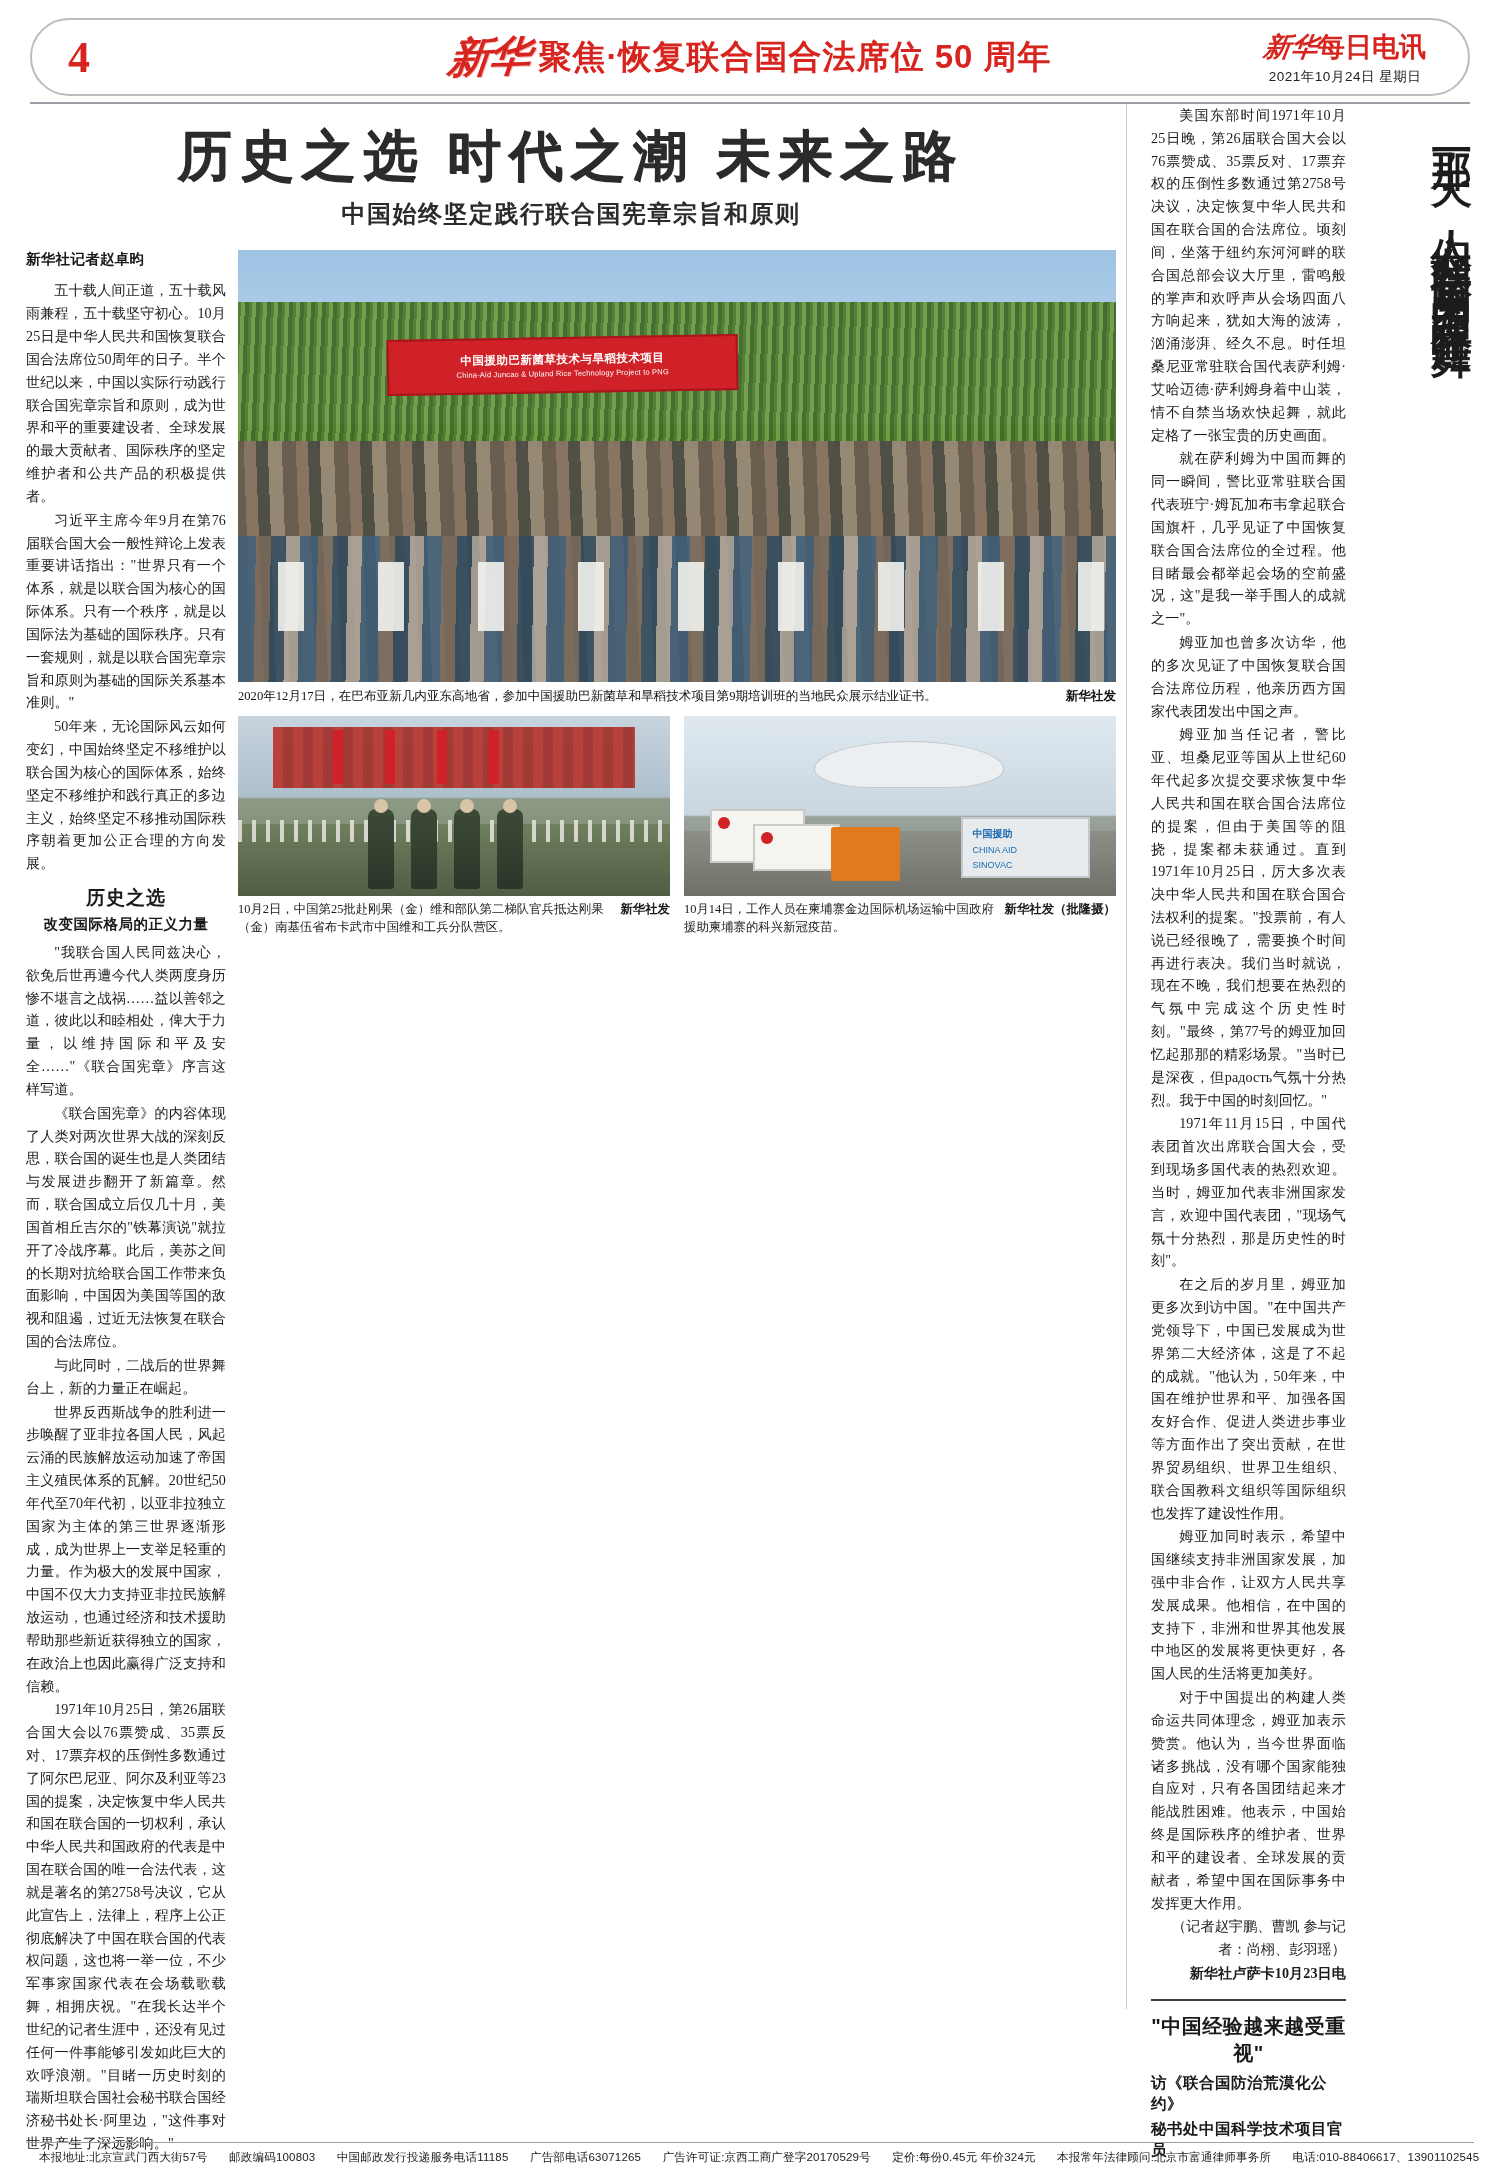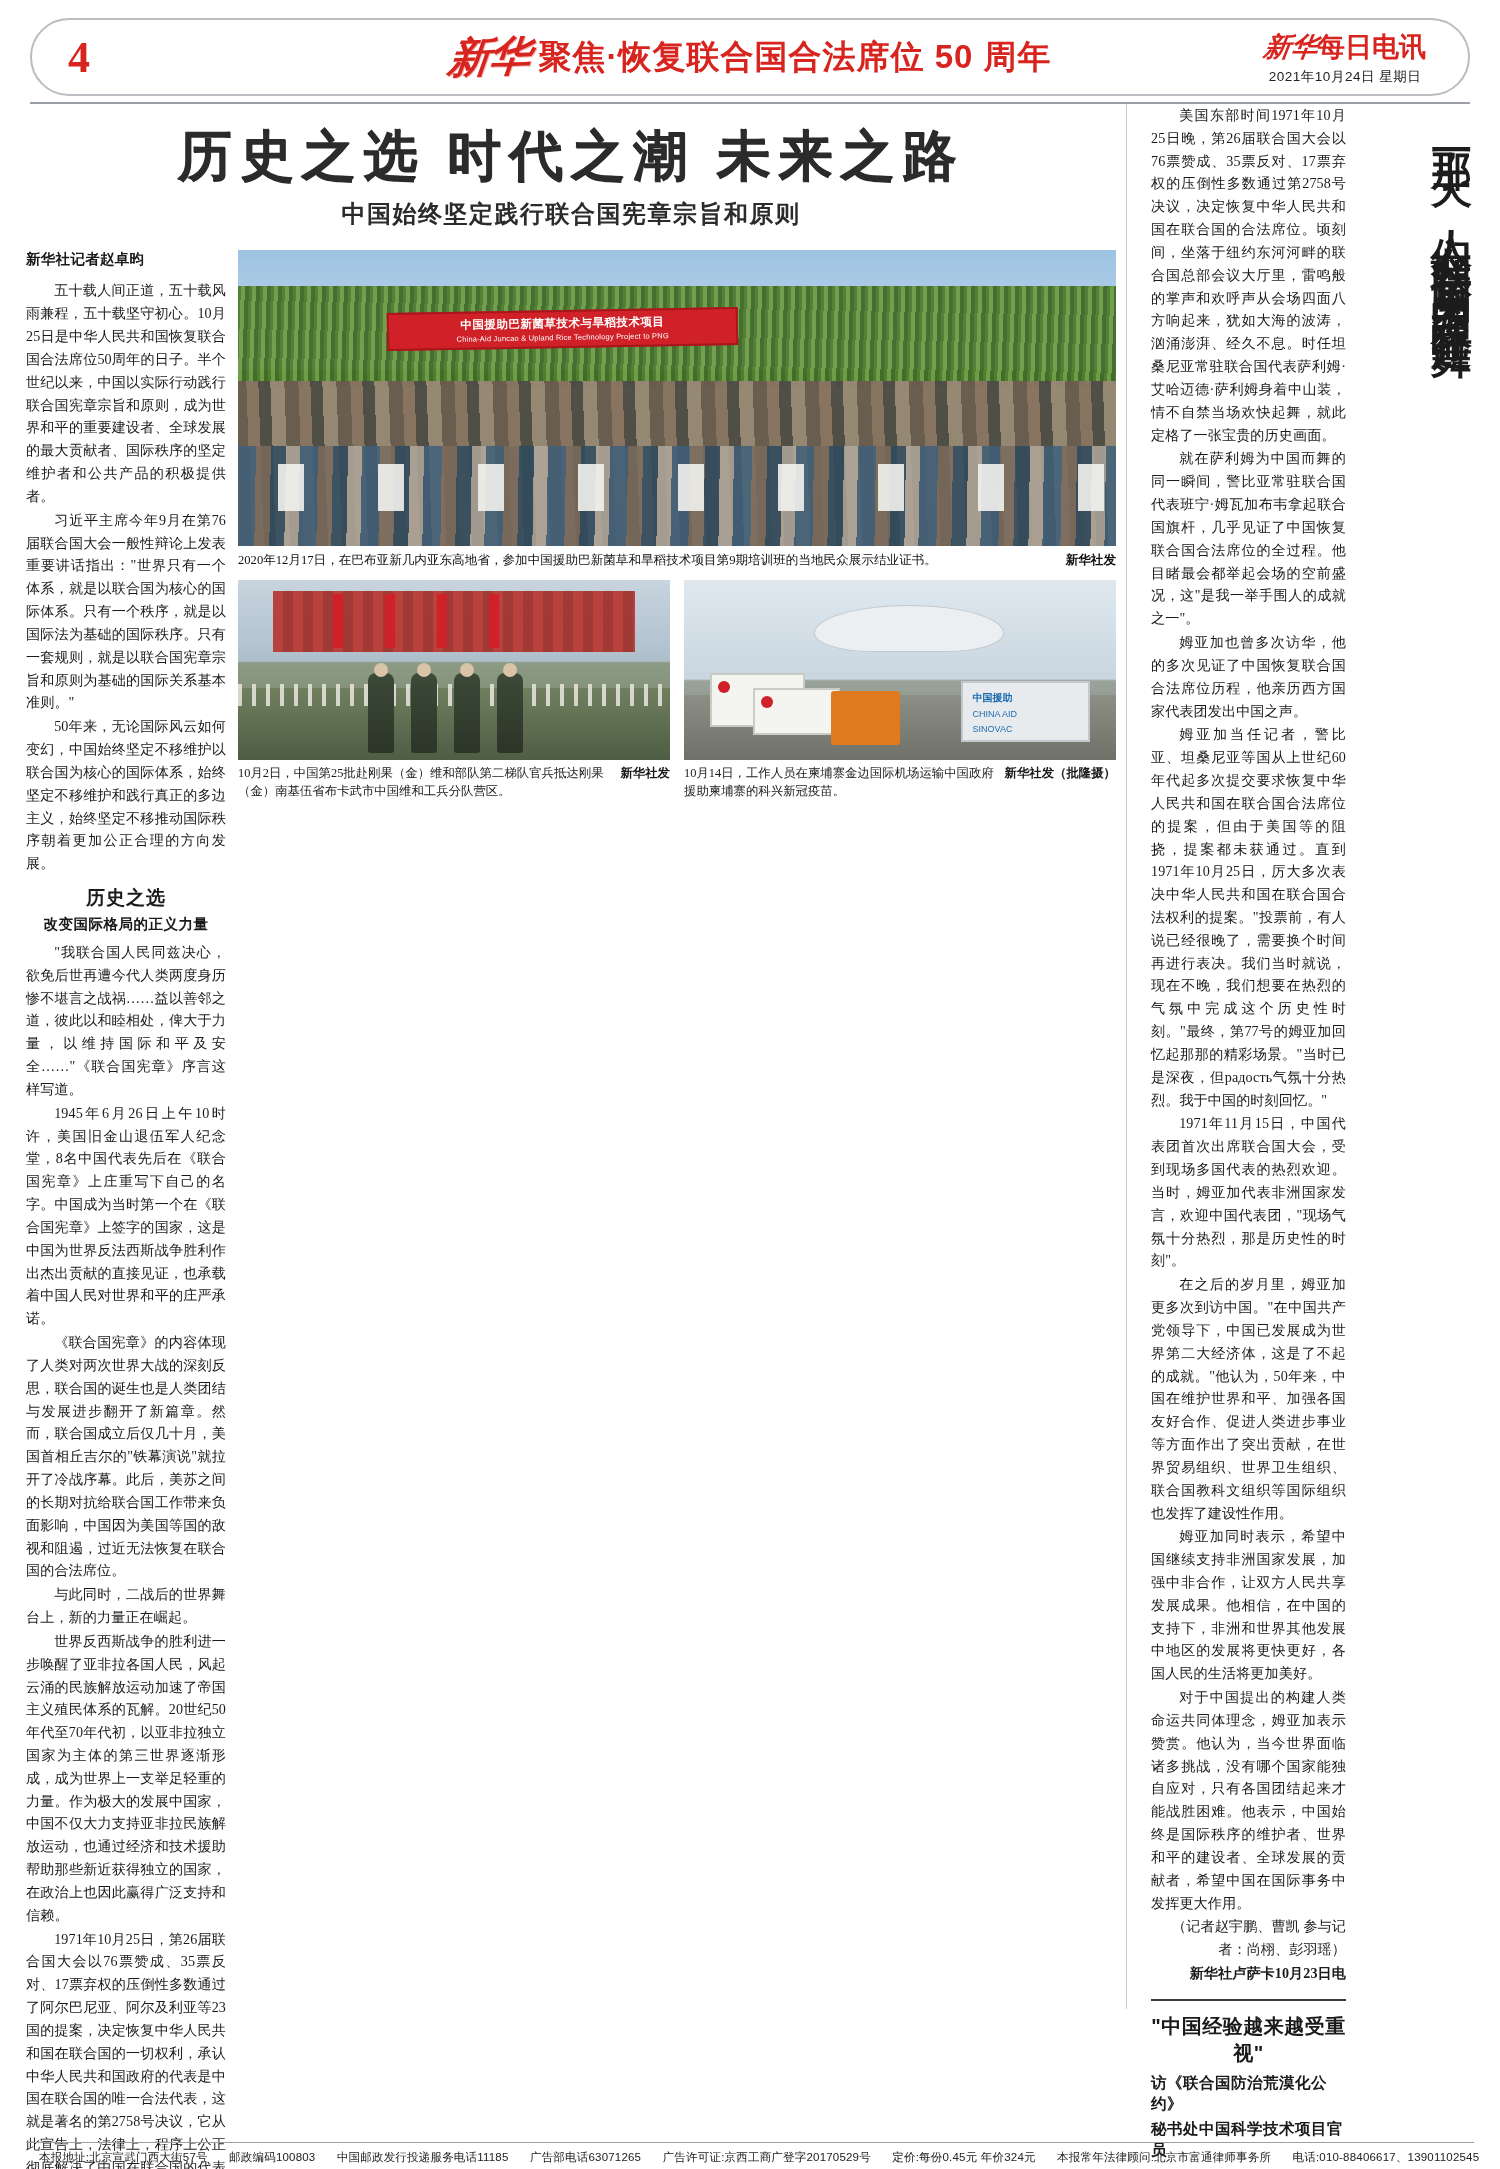--- a/index.html
+++ b/index.html
@@ -93,21 +93,21 @@
     text-align:center; font-family:"Liberation Sans",sans-serif;
     font-weight:bold; font-size:14.5px; margin:2px 0 7px; letter-spacing:.5px;
   }
 
   
   .photo-main{ width:auto; flex:1; }
   .ph{
     width:100%; position:relative; overflow:hidden;
     background:linear-gradient(#8fb6d8,#6f9cc4);
   }
-  .ph-main{ height:296px; }
+  .ph-main{ height:432px; }
   .photo-cap{
     font-size:12.6px; line-height:1.45; margin-top:5px; color:#111;
     text-align:justify;
   }
   .cap-credit{ font-weight:bold; float:right; }
 
   
   .sky{ position:absolute; inset:0; background:linear-gradient(#9dc3e3 0%,#b9d4ea 28%,#cfe0ea 40%,#7aa34e 41%,#5f8a3c 55%,#4e7a33 100%); }
   .cane{ position:absolute; left:0; right:0; top:12%; height:34%;
          background:repeating-linear-gradient(92deg,#4d7c2e 0 3px,#6f9c46 3px 7px,#3f6a26 7px 11px); opacity:.95;}
@@ -225,21 +225,20 @@
           <div class="byline">新华社记者赵卓昀</div>
           <div class="tcol">
             <p>五十载人间正道，五十载风雨兼程，五十载坚守初心。10月25日是中华人民共和国恢复联合国合法席位50周年的日子。半个世纪以来，中国以实际行动践行联合国宪章宗旨和原则，成为世界和平的重要建设者、全球发展的最大贡献者、国际秩序的坚定维护者和公共产品的积极提供者。</p>
             <p>习近平主席今年9月在第76届联合国大会一般性辩论上发表重要讲话指出："世界只有一个体系，就是以联合国为核心的国际体系。只有一个秩序，就是以国际法为基础的国际秩序。只有一套规则，就是以联合国宪章宗旨和原则为基础的国际关系基本准则。"</p>
             <p>50年来，无论国际风云如何变幻，中国始终坚定不移维护以联合国为核心的国际体系，始终坚定不移维护和践行真正的多边主义，始终坚定不移推动国际秩序朝着更加公正合理的方向发展。</p>
           </div>
           <div class="sec-h">历史之选</div>
           <div class="sec-sub">改变国际格局的正义力量</div>
           <div class="tcol">
             <p>"我联合国人民同兹决心，欲免后世再遭今代人类两度身历惨不堪言之战祸……益以善邻之道，彼此以和睦相处，俾大于力量，以维持国际和平及安全……"《联合国宪章》序言这样写道。</p>
-            <p>1945年6月26日上午10时许，美国旧金山退伍军人纪念堂，8名中国代表先后在《联合国宪章》上庄重写下自己的名字。中国成为当时第一个在《联合国宪章》上签字的国家，这是中国为世界反法西斯战争胜利作出杰出贡献的直接见证，也承载着中国人民对世界和平的庄严承诺。</p>
             <p>《联合国宪章》的内容体现了人类对两次世界大战的深刻反思，联合国的诞生也是人类团结与发展进步翻开了新篇章。然而，联合国成立后仅几十月，美国首相丘吉尔的"铁幕演说"就拉开了冷战序幕。此后，美苏之间的长期对抗给联合国工作带来负面影响，中国因为美国等国的敌视和阻遏，过近无法恢复在联合国的合法席位。</p>
             <p>与此同时，二战后的世界舞台上，新的力量正在崛起。</p>
             <p>世界反西斯战争的胜利进一步唤醒了亚非拉各国人民，风起云涌的民族解放运动加速了帝国主义殖民体系的瓦解。20世纪50年代至70年代初，以亚非拉独立国家为主体的第三世界逐渐形成，成为世界上一支举足轻重的力量。作为极大的发展中国家，中国不仅大力支持亚非拉民族解放运动，也通过经济和技术援助帮助那些新近获得独立的国家，在政治上也因此赢得广泛支持和信赖。</p>
             <p>1971年10月25日，第26届联合国大会以76票赞成、35票反对、17票弃权的压倒性多数通过了阿尔巴尼亚、阿尔及利亚等23国的提案，决定恢复中华人民共和国在联合国的一切权利，承认中华人民共和国政府的代表是中国在联合国的唯一合法代表，这就是著名的第2758号决议，它从此宣告上，法律上，程序上公正彻底解决了中国在联合国的代表权问题，这也将一举一位，不少军事家国家代表在会场载歌载舞，相拥庆祝。"在我长达半个世纪的记者生涯中，还没有见过任何一件事能够引发如此巨大的欢呼浪潮。"目睹一历史时刻的瑞斯坦联合国社会秘书联合国经济秘书处长·阿里边，"这件事对世界产生了深远影响。"</p>
 
           </div>
         </div>
 
         <div class="photo-main">
           <div class="ph ph-main">

